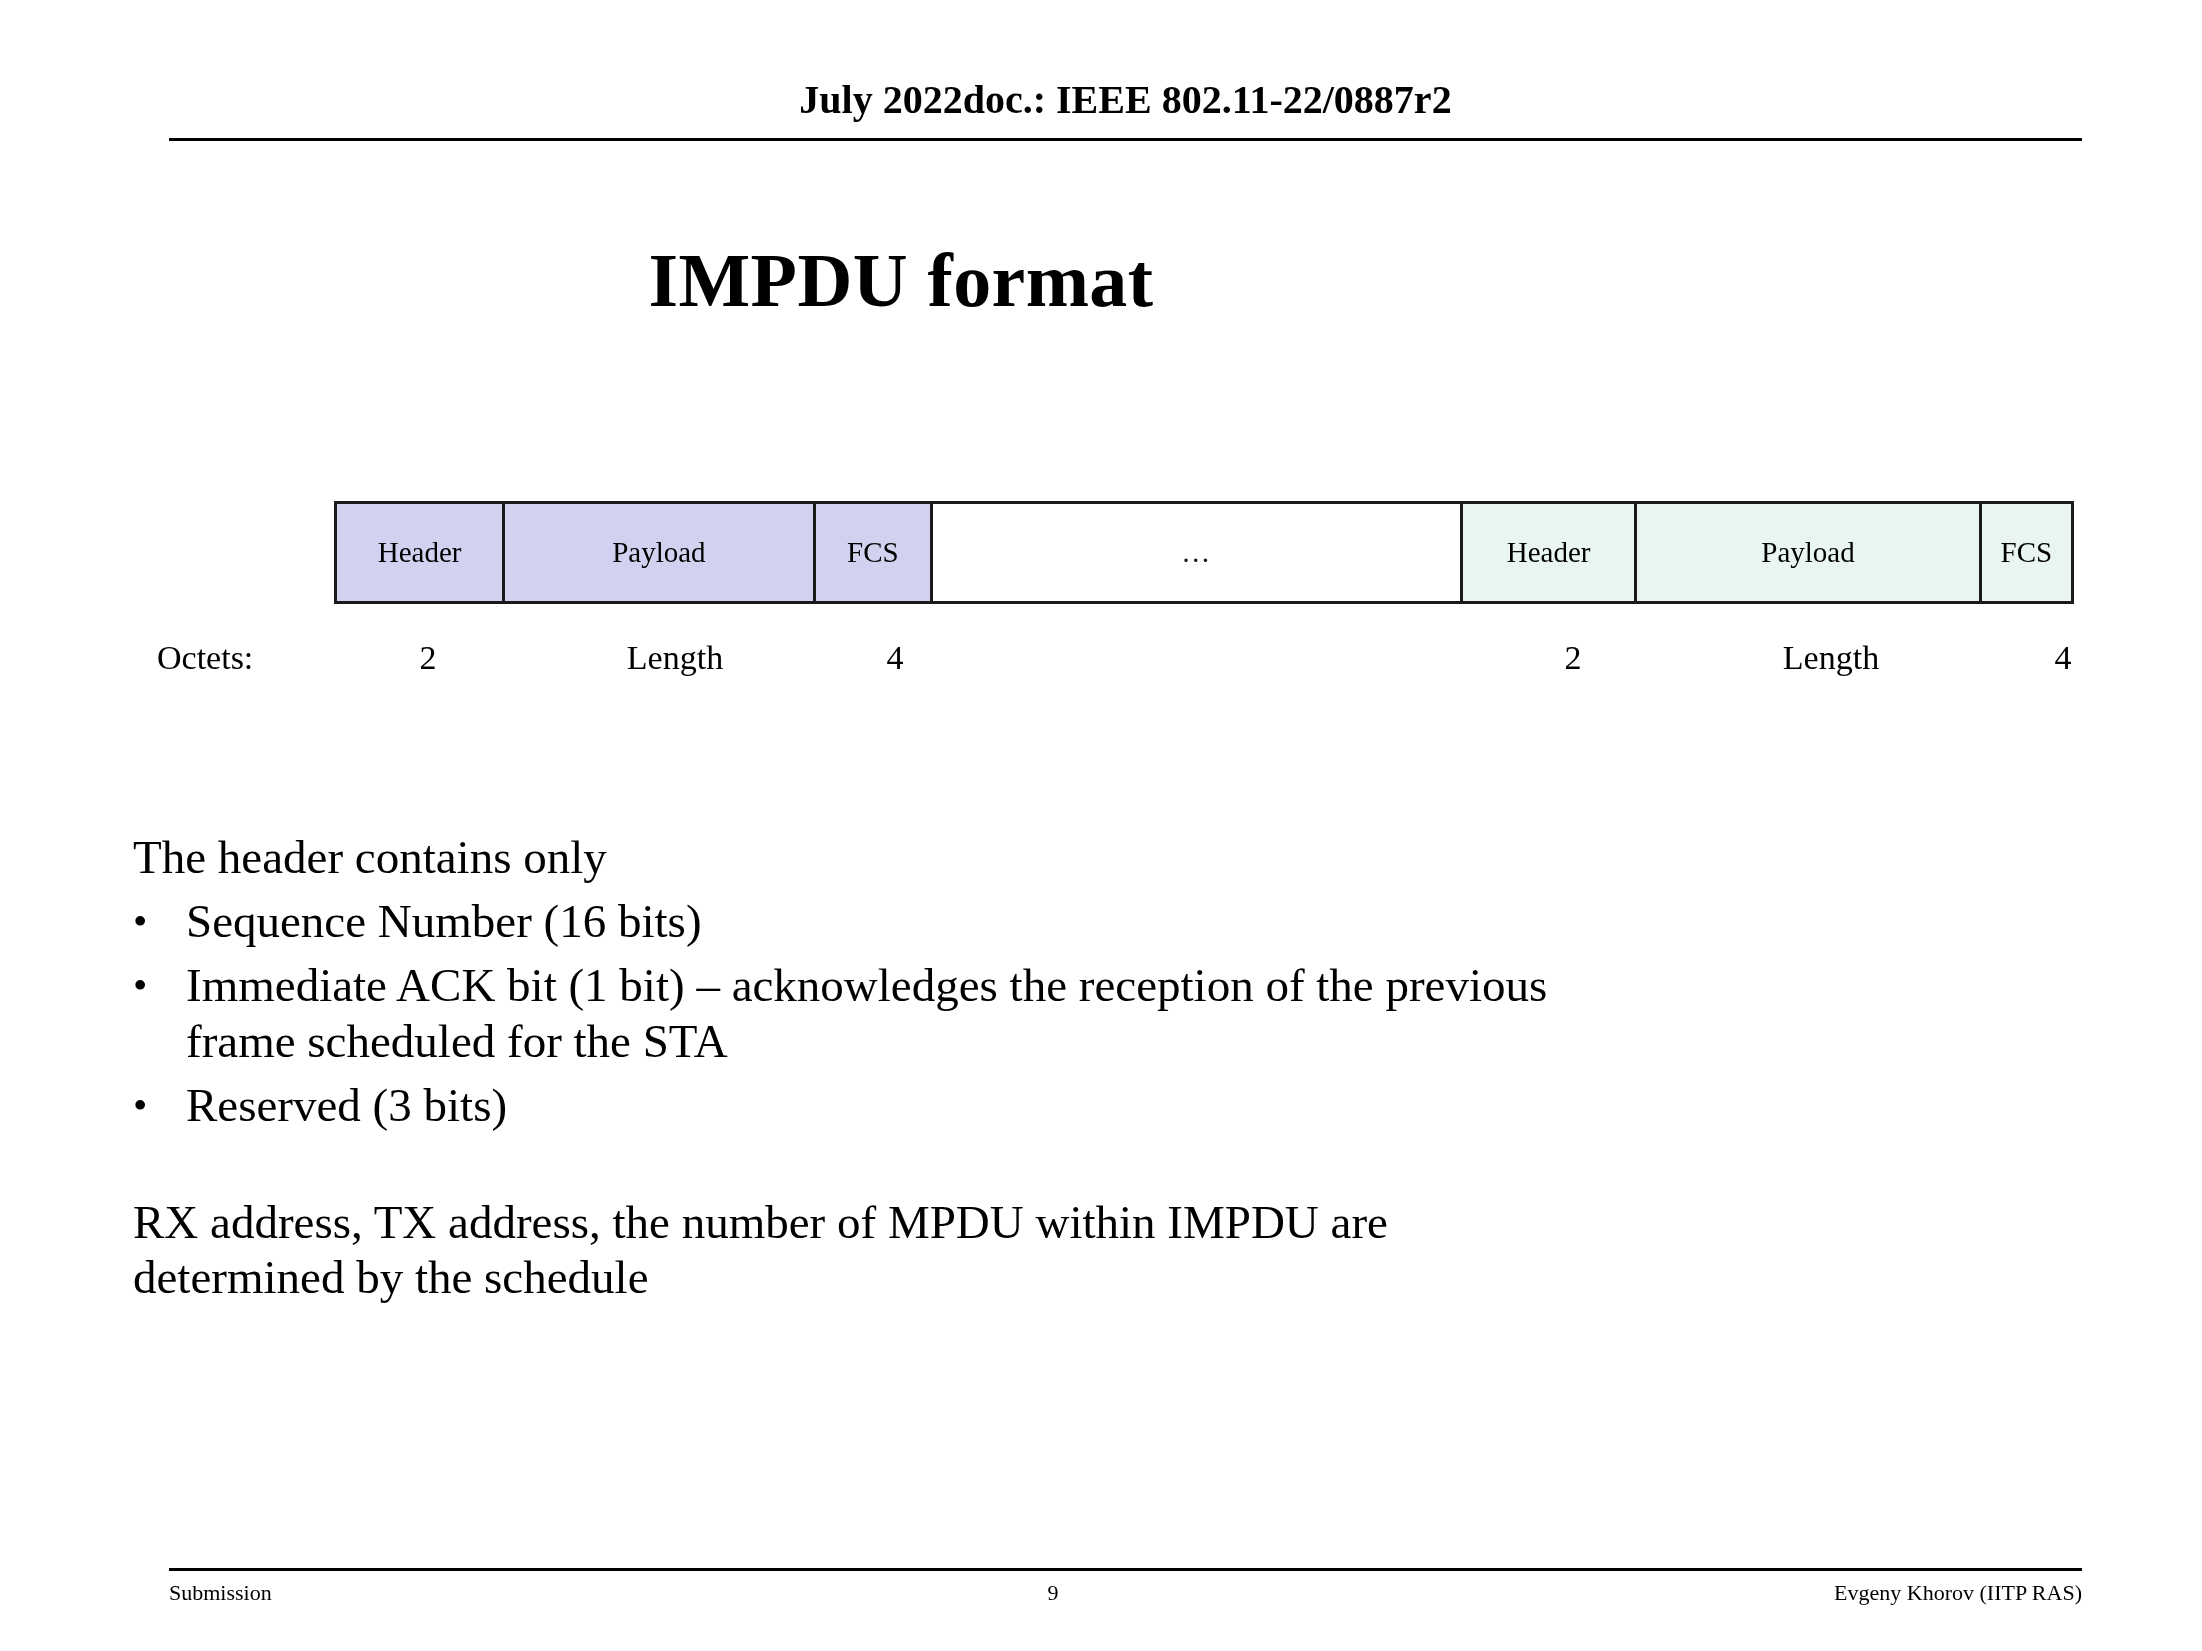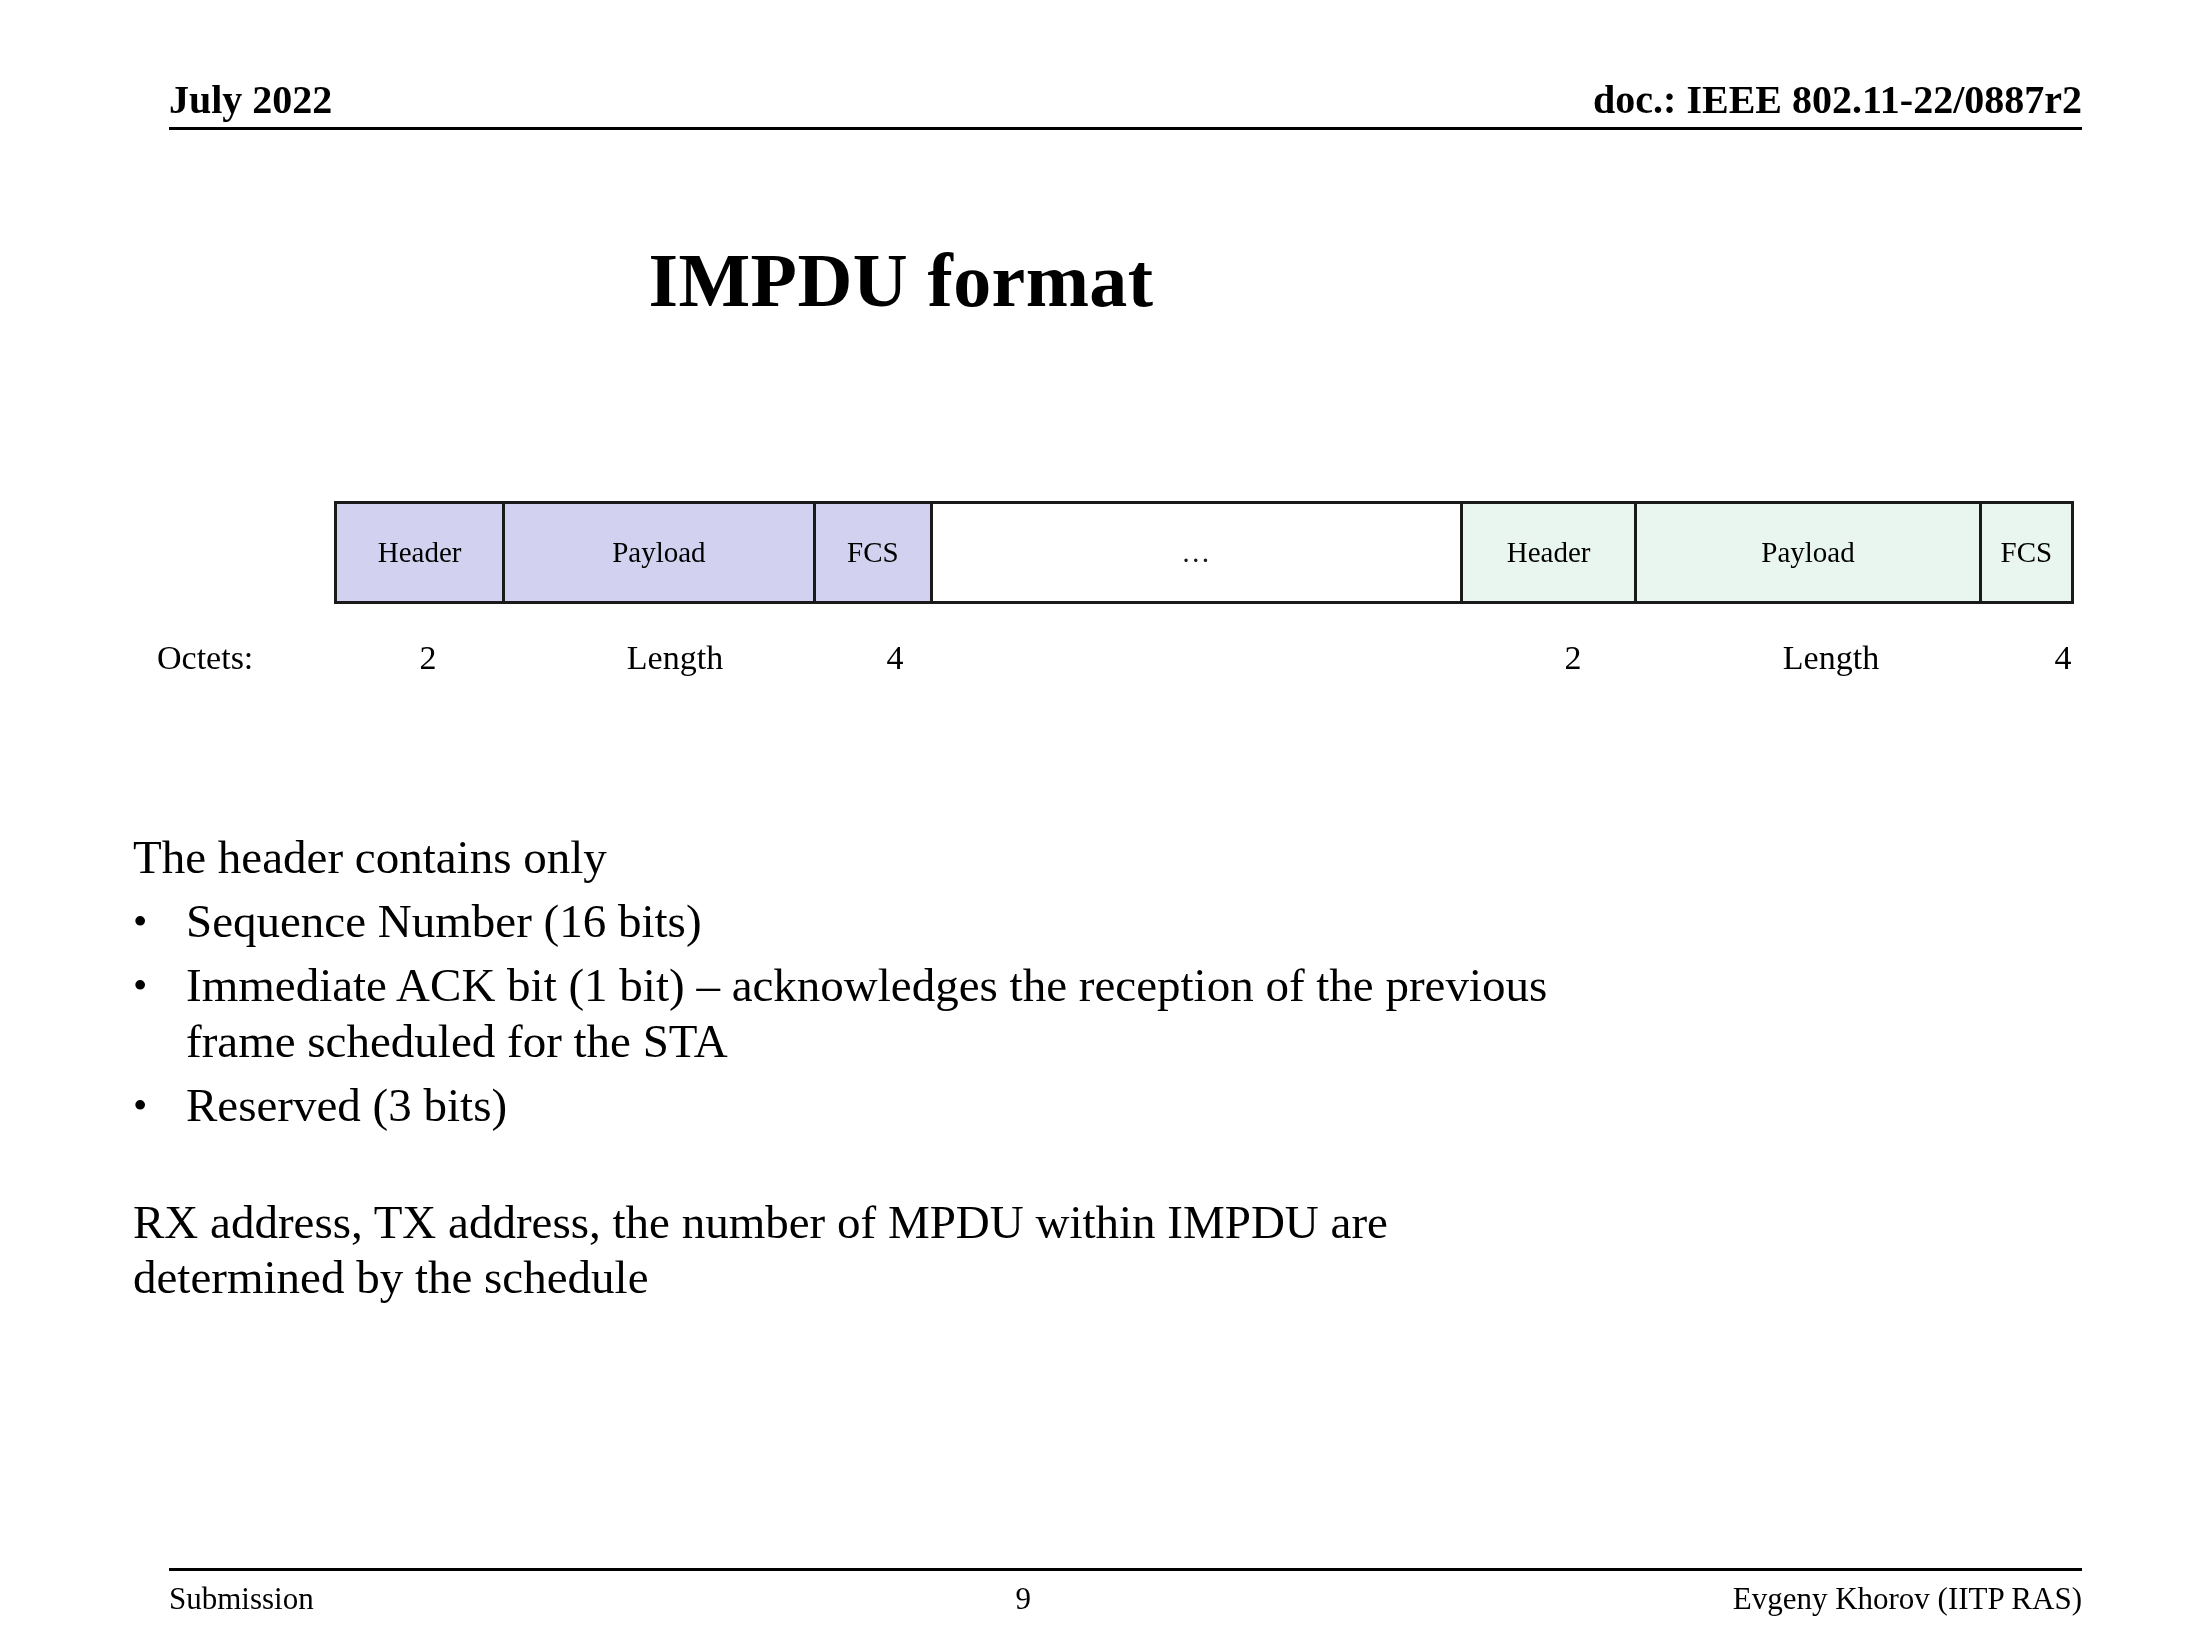--- a/index.html
+++ b/index.html
@@ -16,24 +16,24 @@
     overflow: hidden;
   }
 
   
   .slide-header {
     position: absolute;
     left: 169px;
     top: 79px;
     width: 1913px;
     display: flex;
-    justify-content: space-between;
+    justify-content: center;
     align-items: flex-end;
     border-bottom: 3.4px solid #000000;
-    padding-bottom: 6px;
+    padding-bottom: 17px;
   }
   .header-date,
   .header-doc {
     font-weight: bold;
     font-size: 40px;
     line-height: 1.05;
     white-space: nowrap;
   }
 
   
@@ -143,21 +143,21 @@
   
   .slide-footer {
     position: absolute;
     left: 169px;
     top: 1568px;
     width: 1913px;
     border-top: 3.4px solid #000000;
     padding-top: 8.6px;
     display: flex;
     align-items: flex-start;
-    font-size: 31px;
+    font-size: 22px;
     line-height: 1.2;
   }
   .footer-left  { flex: 0 0 auto; white-space: nowrap; }
   .footer-center{ flex: 1 1 auto; text-align: center; white-space: nowrap; }
   .footer-right { flex: 0 0 auto; white-space: nowrap; }
 </style>
 </head>
 <body>
 
 <div class="slide-header">

